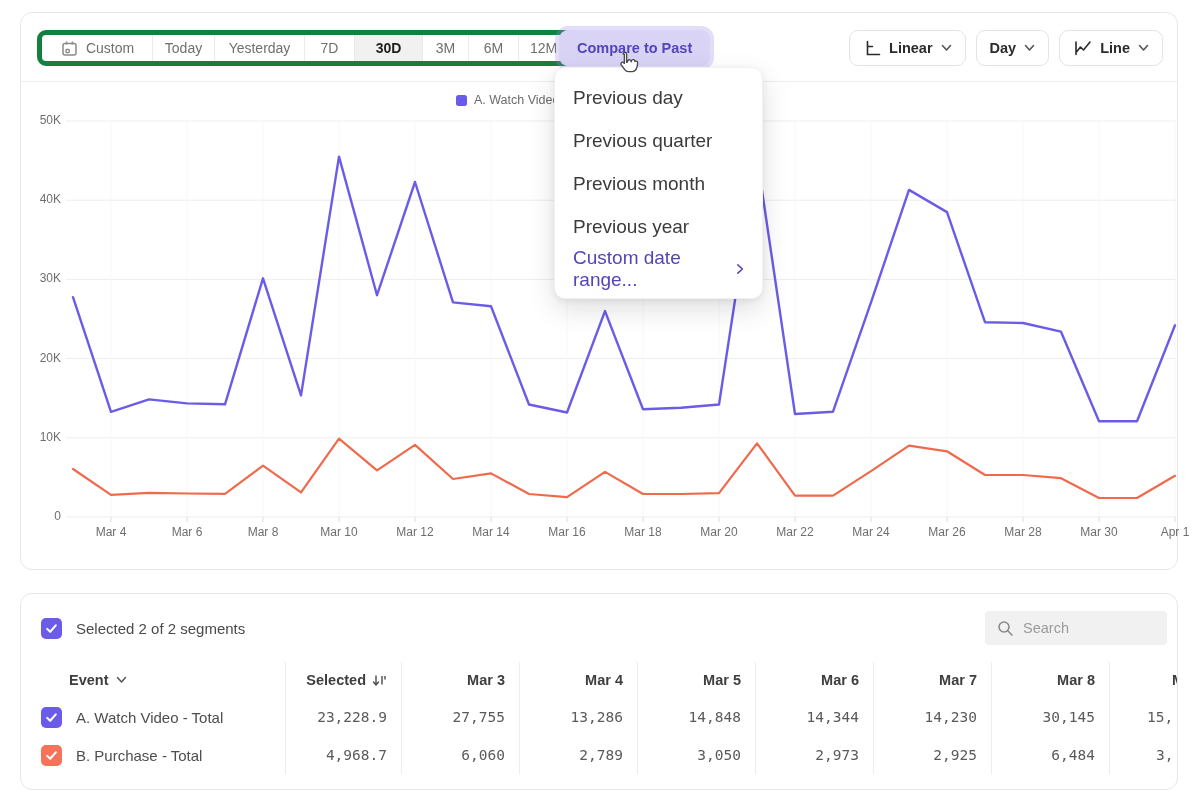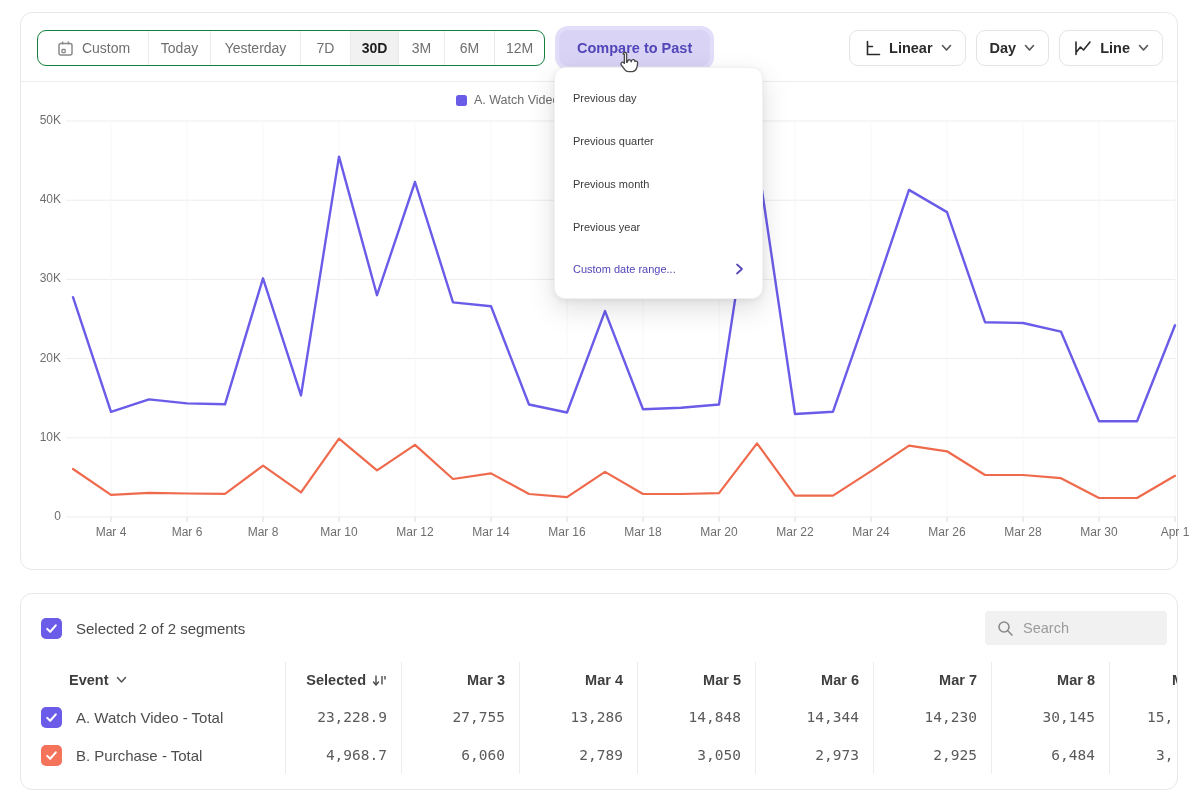--- a/index.html
+++ b/index.html
@@ -4,27 +4,27 @@
 <style>
   * { margin:0; padding:0; box-sizing:border-box; }
   html,body { width:1200px; height:802px; background:#ffffff;
     font-family:"Liberation Sans", sans-serif; color:#333; overflow:hidden; }
 
   
   .chart-card { position:absolute; left:20px; top:12px; width:1158px; height:558px;
     border:1px solid #e7e7e7; border-radius:12px; background:#fff; }
 
   .range-picker { position:absolute; left:16px; top:17px; height:36px; display:flex;
-    border:1px solid #15803d; border-radius:9px; overflow:hidden; background:#fff; }
+    border:5px solid #15803d; border-radius:9px; overflow:hidden; background:#fff; }
   .seg { display:flex; align-items:center; justify-content:center; gap:7px;
     font-size:14px; color:#6f6f6f; cursor:pointer; white-space:nowrap; }
   .seg + .seg { border-left:1px solid #ebebeb; }
   .seg.sel { background:#f1f1f1; color:#1e1e1e; font-weight:700; }
   .w-custom{width:110px}.w-today{width:62px}.w-yest{width:90px}.w-7d{width:50px}
-  .w-30d{width:48px}.w-3m{width:46px}.w-6m{width:50px}.w-12m{width:50px}
+  .w-30d{width:68px}.w-3m{width:46px}.w-6m{width:50px}.w-12m{width:50px}
 
   .compare-btn { position:absolute; left:538px; top:17px; height:36px; padding:0 18px;
     background:var(--compare-bg,#d9d3f6); color:var(--compare-text,#5246b8);
     font-size:14.5px; font-weight:700; border:none; border-radius:9px; cursor:pointer;
     box-shadow:0 0 0 4px rgba(150,135,235,.28); }
 
   .right-controls { position:absolute; right:14px; top:17px; display:flex; gap:10px; }
   .ctl-btn { height:36px; display:flex; align-items:center; gap:8px; padding:0 13px;
     border:1px solid #e4e4e4; border-radius:9px; background:#fff; font-size:14.5px;
     color:#2b2b2b; font-weight:600; cursor:pointer; }
@@ -39,21 +39,21 @@
   .legend { position:absolute; left:0; top:11px; width:100%; display:flex;
     justify-content:center; gap:22px; }
   .legend-item { display:flex; align-items:center; gap:7px; font-size:12.5px; color:#6c6c6c; }
   .legend-swatch { width:11px; height:11px; border-radius:2.5px; }
 
   
   .compare-menu { position:absolute; left:533px; top:54px; width:209px; background:#fff;
     border:1px solid #f1f1f1; border-radius:11px; padding:8px 0;
     box-shadow:0 10px 28px rgba(0,0,0,.13), 0 2px 6px rgba(0,0,0,.06); z-index:40; }
   .menu-item { height:43px; display:flex; align-items:center; padding:0 18px;
-    font-size:11px; color:#3b3b3b; cursor:pointer; }
+    font-size:19px; color:#3b3b3b; cursor:pointer; }
   .menu-item.custom { color:var(--compare-text,#5246b8); height:42px; }
   .menu-item.custom .chev-right { margin-left:auto; }
 
   .cursor-icon { position:absolute; left:592px; top:36px; z-index:60; }
 
   
   .segments-card { position:absolute; left:20px; top:593px; width:1158px; height:197px;
     border:1px solid #e7e7e7; border-radius:12px; background:#fff; overflow:hidden; }
   .seg-header { position:absolute; left:0; right:0; top:14px; height:40px;
     display:flex; align-items:center; padding:0 10px 0 20px; }

